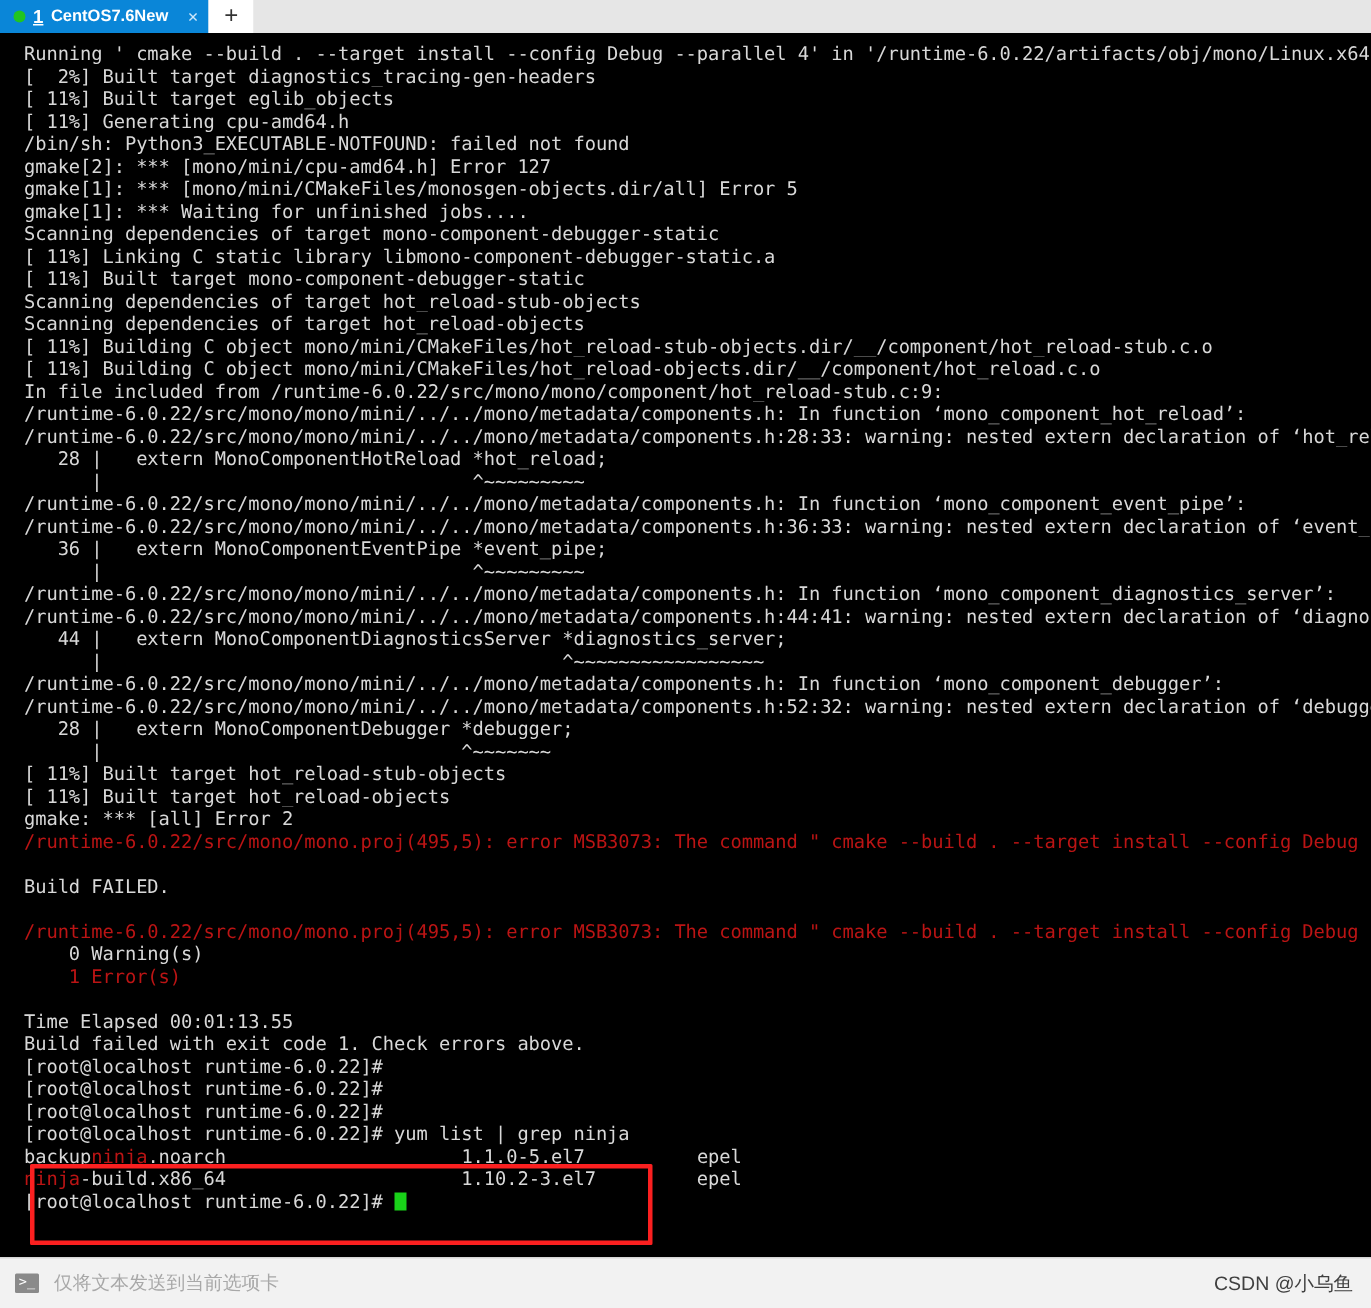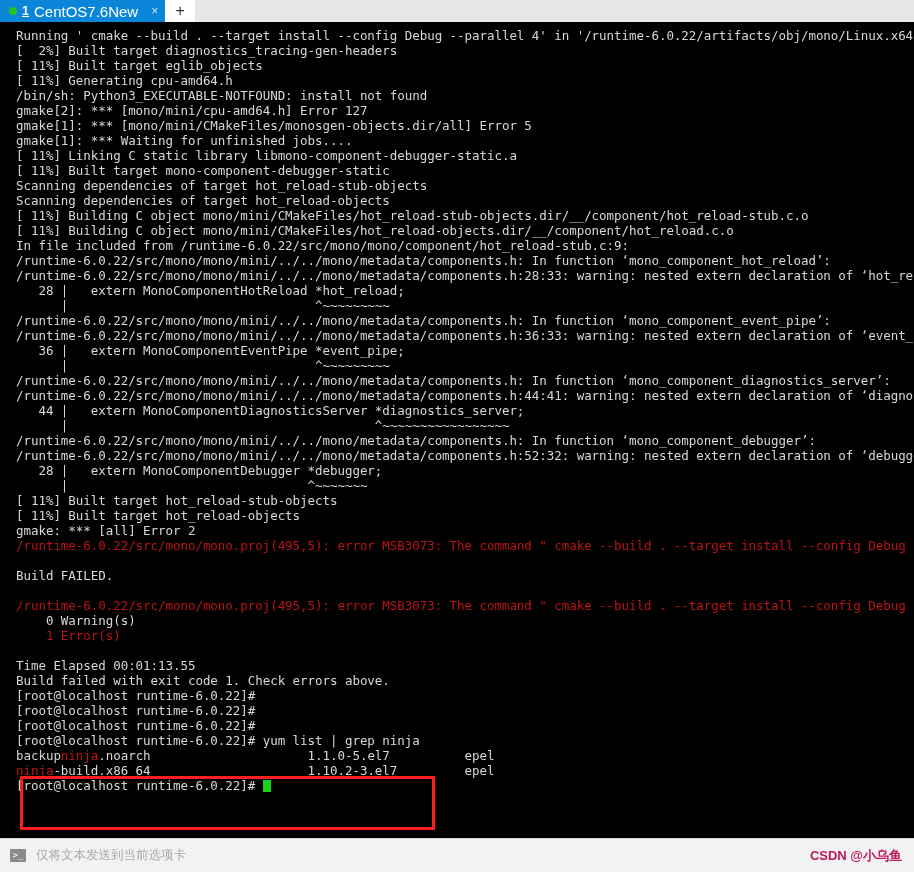--- a/index.html
+++ b/index.html
@@ -49,22 +49,22 @@
     border-radius: 50%;
     background: #21c521;
     flex: 0 0 auto;
   }
   .tab-index {
     text-decoration: underline;
     font-size: 12.5px;
     font-weight: bold;
   }
   .tab-title {
-    font-size: 15px;
-    font-weight: normal;
+    font-size: 11px;
+    font-weight: bold;
     white-space: nowrap;
   }
   .tab-close {
     color: #cfe8fa;
     font-size: 12px;
     font-weight: normal;
     margin-left: 8px;
     line-height: 1;
   }
   .tab-new {
@@ -155,25 +155,24 @@
   .status-text {
     margin-left: 10px;
     color: #a8a8a8;
     font-size: 12.5px;
     white-space: nowrap;
     text-align: center;
   }
   .status-spacer { flex: 1 1 auto; }
   .watermark {
     margin-right: 12px;
-    color: #be185d;
+    color: #404040;
     font-size: 13px;
     white-space: nowrap;
     font-family: "Liberation Sans", sans-serif;
-    font-weight: bold;
   }
 </style>
 </head>
 <body>
 
 <div id="app">
 
   <div id="tabbar">
     <div class="tab">
       <span class="tab-dot"></span>
@@ -184,24 +183,25 @@
     <div class="tab-new">+</div>
     <div class="tabbar-rest"></div>
   </div>
 
   <div id="terminal">
     <div id="term-lines">
         <div class="line">Running ' cmake --build . --target install --config Debug --parallel 4' in '/runtime-6.0.22/artifacts/obj/mono/Linux.x64.Debug/'</div>
         <div class="line">[  2%] Built target diagnostics_tracing-gen-headers</div>
         <div class="line">[ 11%] Built target eglib_objects</div>
         <div class="line">[ 11%] Generating cpu-amd64.h</div>
-        <div class="line">/bin/sh: Python3_EXECUTABLE-NOTFOUND: install not found</div>
+        <div class="line">/bin/sh: Python3_EXECUTABLE-NOTFOUND: failed not found</div>
         <div class="line">gmake[2]: *** [mono/mini/cpu-amd64.h] Error 127</div>
         <div class="line">gmake[1]: *** [mono/mini/CMakeFiles/monosgen-objects.dir/all] Error 5</div>
         <div class="line">gmake[1]: *** Waiting for unfinished jobs....</div>
+        <div class="line">Scanning dependencies of target mono-component-debugger-static</div>
         <div class="line">[ 11%] Linking C static library libmono-component-debugger-static.a</div>
         <div class="line">[ 11%] Built target mono-component-debugger-static</div>
         <div class="line">Scanning dependencies of target hot_reload-stub-objects</div>
         <div class="line">Scanning dependencies of target hot_reload-objects</div>
         <div class="line">[ 11%] Building C object mono/mini/CMakeFiles/hot_reload-stub-objects.dir/__/component/hot_reload-stub.c.o</div>
         <div class="line">[ 11%] Building C object mono/mini/CMakeFiles/hot_reload-objects.dir/__/component/hot_reload.c.o</div>
         <div class="line">In file included from /runtime-6.0.22/src/mono/mono/component/hot_reload-stub.c:9:</div>
         <div class="line">/runtime-6.0.22/src/mono/mono/mini/../../mono/metadata/components.h: In function ‘mono_component_hot_reload’:</div>
         <div class="line">/runtime-6.0.22/src/mono/mono/mini/../../mono/metadata/components.h:28:33: warning: nested extern declaration of ‘hot_reload’ [-Wn</div>
         <div class="line">   28 |   extern MonoComponentHotReload *hot_reload;</div>

